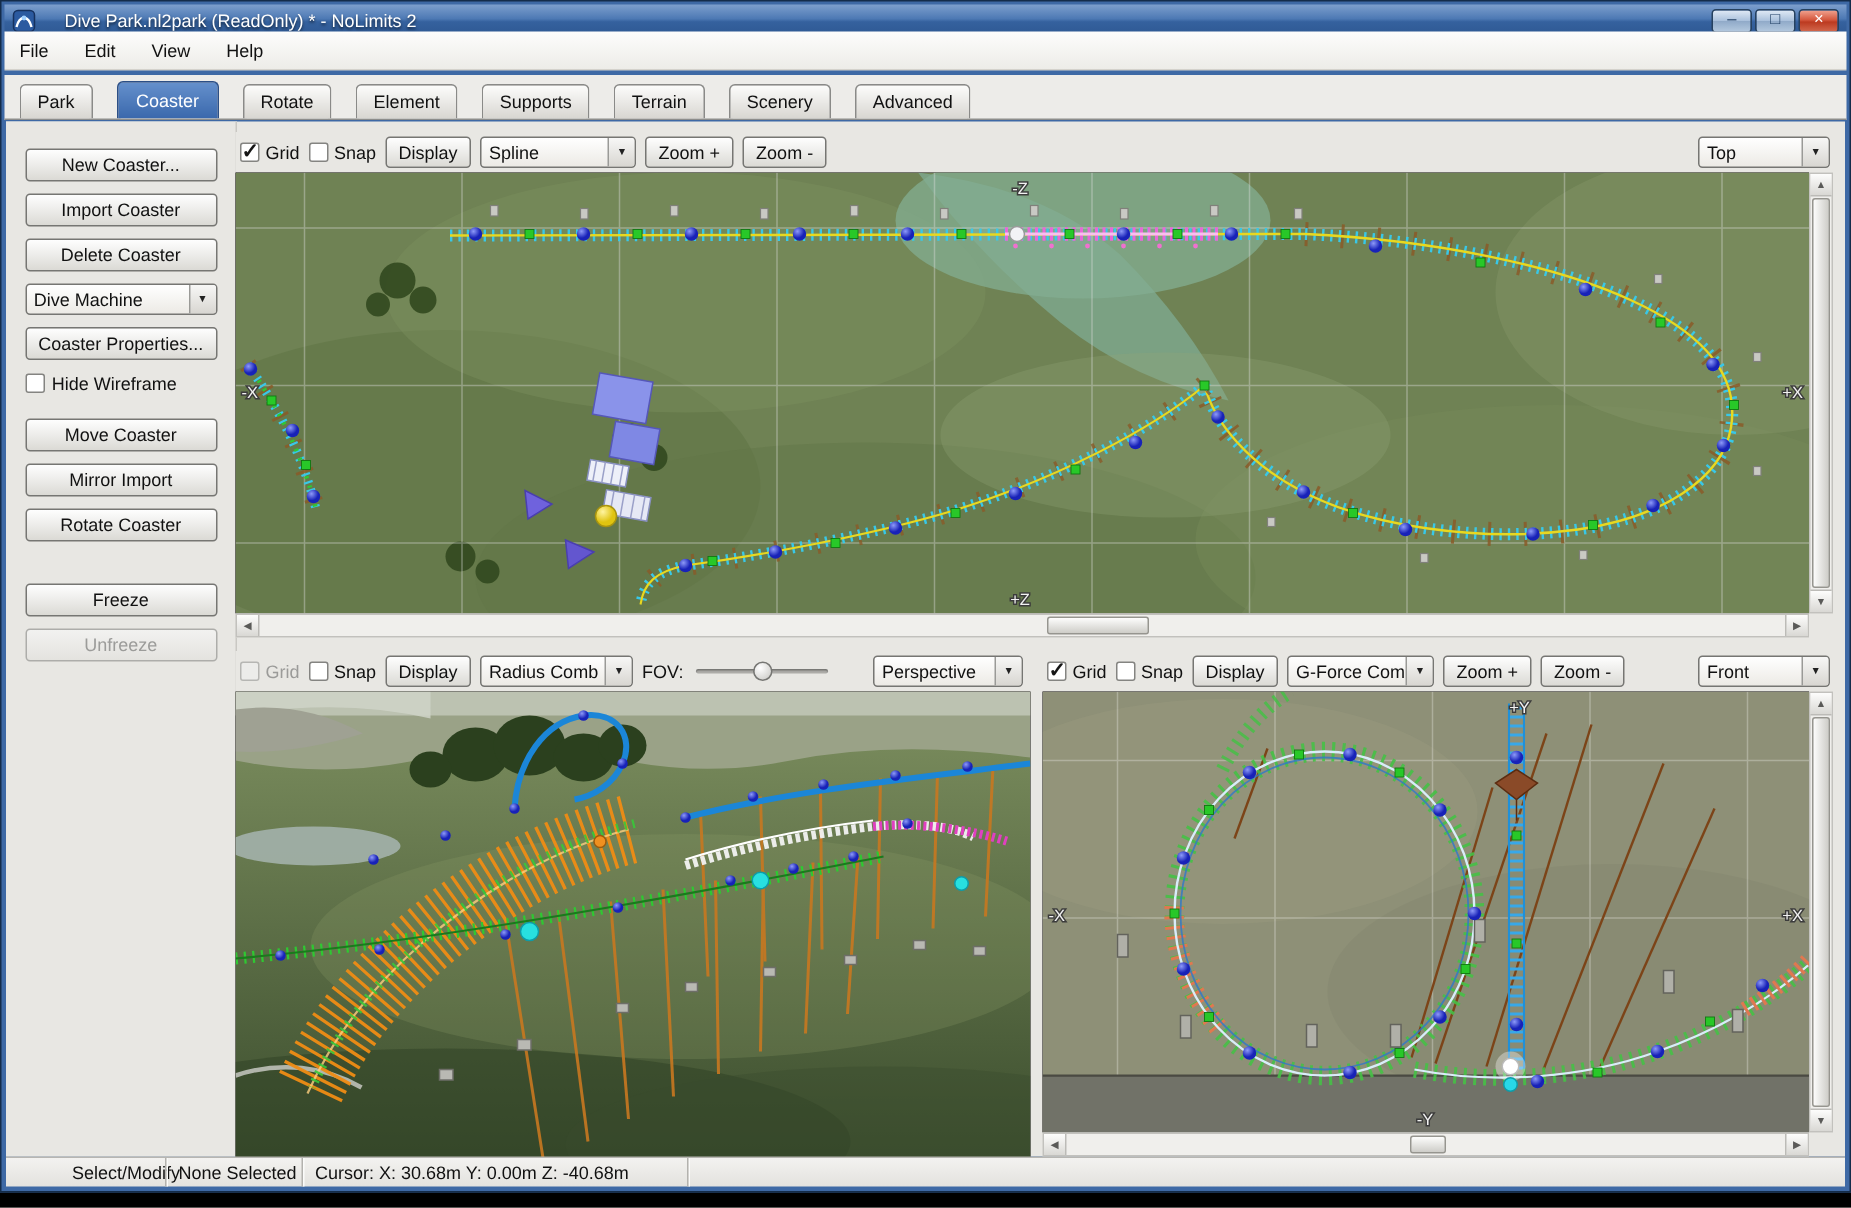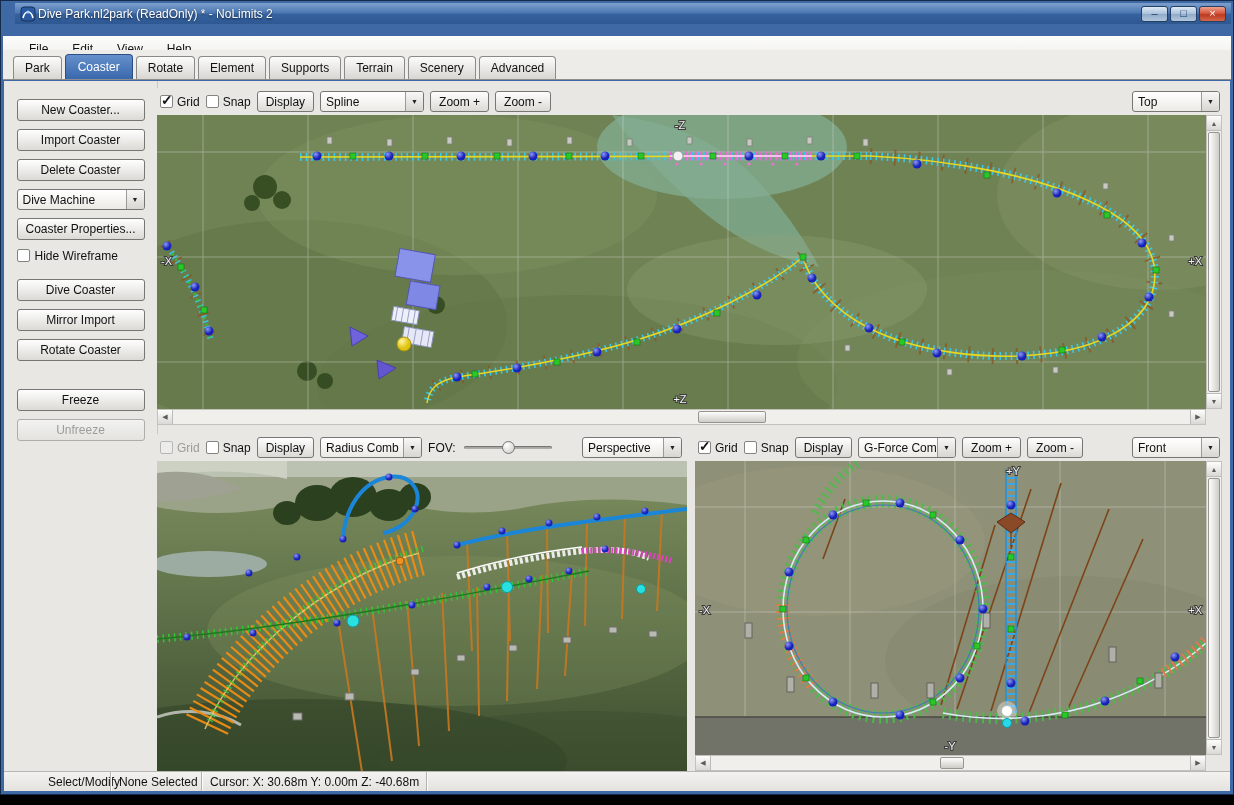--- a/index.html
+++ b/index.html
@@ -2,37 +2,37 @@
 <html><head>
 <meta charset="utf-8">
 <style>
   * { margin:0; padding:0; box-sizing:border-box; }
   html,body { width:1234px; height:805px; }
   body { font-family:"Liberation Sans", sans-serif; font-size:12px; overflow:hidden; background:#000; color:#111; }
   #stage { position:relative; width:1234px; height:805px; background:#000; }
   #win { position:absolute; left:0; top:0; width:1234px; height:795px; background:#3e69a5; border:1px solid #142c4a; }
 
   
-  .titlebar { position:absolute; left:14px; top:2px; right:2px; height:21px;
+  .titlebar { position:absolute; left:2px; top:2px; right:2px; height:21px;
     background:linear-gradient(180deg,#7d9fcd 0%,#4d79b4 45%,#35619e 55%,#2e5892 100%);
-    display:flex; align-items:center; padding:0 5px; gap:2px; }
+    display:flex; align-items:center; padding:0 5px; gap:19px; }
   .title-text { flex:1; color:#fff; font-size:12px; text-shadow:0 1px 2px rgba(0,0,0,.65); white-space:nowrap; overflow:hidden; }
   .win-btns { display:flex; gap:2px; }
   .win-btn { width:27px; height:16px; border:1px solid #26415f; border-radius:3px;
     background:linear-gradient(#dfe9f5,#a9c0db 50%,#8fa9c8 50%,#b3c8de); color:#17365c;
     display:flex; align-items:center; justify-content:center; font-size:11px; line-height:1; }
   .win-btn.close { background:linear-gradient(#f0a18e,#d4573d 45%,#bc3a20 55%,#d2674c); color:#fff; }
 
   
-  .menubar { position:absolute; left:2px; top:35px; right:2px; height:26px;
+  .menubar { position:absolute; left:2px; top:20px; right:2px; height:26px;
     background:linear-gradient(#fdfdfc,#edecE8); border-bottom:1px solid #d4d2cc;
-    display:flex; align-items:center; padding:0 16px; gap:4px; }
+    display:flex; align-items:center; padding:0 0; gap:4px; }
   .menu-item { padding:4px 10px; }
   .tabbar { position:absolute; left:2px; top:49px; right:2px; height:30px; background:#edece9;
-    border-bottom:1px solid #8d8d8b; display:flex; align-items:flex-end; padding:0 0 0 10px; gap:3px; }
+    border-bottom:1px solid #8d8d8b; display:flex; align-items:flex-end; padding:0 0 0 10px; gap:16px; }
   .tab { padding:4px 11px 4px; border:1px solid #8a8a88; border-bottom:none; border-radius:4px 4px 0 0;
     background:linear-gradient(#fcfcfb,#d8d6d1); }
   .tab.active { background:linear-gradient(#6590cc,#3a68ac); color:#fff; border-color:#2c4f86; padding:5px 12px 5px; }
 
   
   .bodyarea { position:absolute; left:3px; top:80px; right:3px; bottom:23px; background:#e8e7e3; }
 
   
   .sidebar { position:absolute; left:0; top:0; width:154px; height:100%; background:#e8e7e3;
     border-right:1px solid #c9c8c3; display:flex; flex-direction:column; align-items:center; padding-top:18px; }
@@ -84,21 +84,21 @@
   .thumb-h { position:absolute; top:1px; height:12px; border:1px solid #96958f; border-radius:2px;
     background:linear-gradient(#fdfdfc,#cecdc8); }
 
   
   .statusbar { position:absolute; left:3px; right:3px; bottom:3px; height:20px;
     background:linear-gradient(#f3f2f0,#e3e2de); border-top:1px solid #b7b6b2; display:flex; align-items:center; }
   .scell { padding:0 8px; height:100%; display:flex; align-items:center; white-space:nowrap; }
   .ssep { width:1px; height:100%; background:#b3b2ae; box-shadow:1px 0 0 #fbfbfa; }
   .scell.mode { width:106px;padding-left:44px; }
   .scell.sel { width:90px; }
-  .scell.cur { width:224px; }
+  .scell.cur { width:256px; }
 </style>
 </head>
 <body>
 
 <div id="stage">
 <div id="win">
 
   <div class="titlebar">
     <svg width="16" height="16">
       <rect x="1" y="1" width="14" height="14" rx="3" fill="#2b5aa0" stroke="#16315e"></rect>
@@ -141,21 +141,21 @@
         <span class="ctext">Dive Machine</span>
         <span class="carrow">
               <span>▼</span>
             </span>
       </div>
       <div class="sbtn">Coaster Properties...</div>
       <div class="cbrow-side">
         <span class="cb"></span>
         <span>Hide Wireframe</span>
       </div>
-      <div class="sbtn" style="margin-top:16px;">Dive Coaster</div>
+      <div class="sbtn" style="margin-top:16px;">Move Coaster</div>
       <div class="sbtn">Mirror Import</div>
       <div class="sbtn">Rotate Coaster</div>
       <div class="sbtn" style="margin-top:20px;">Freeze</div>
       <div class="sbtn disabled">Unfreeze</div>
     </div>
 
     <div class="vtb" style="left:153px; top:7px; width:1068px;">
       <span class="cbgroup">
         <span class="cb checked">
               <span class="chk">✓</span>

